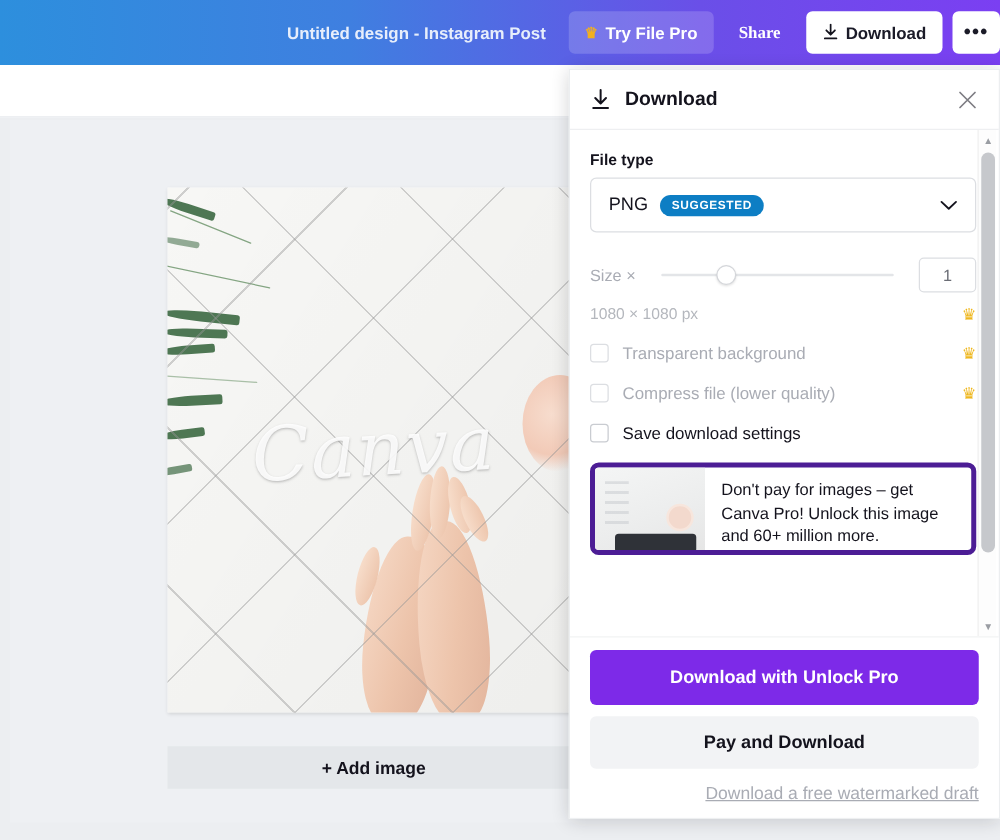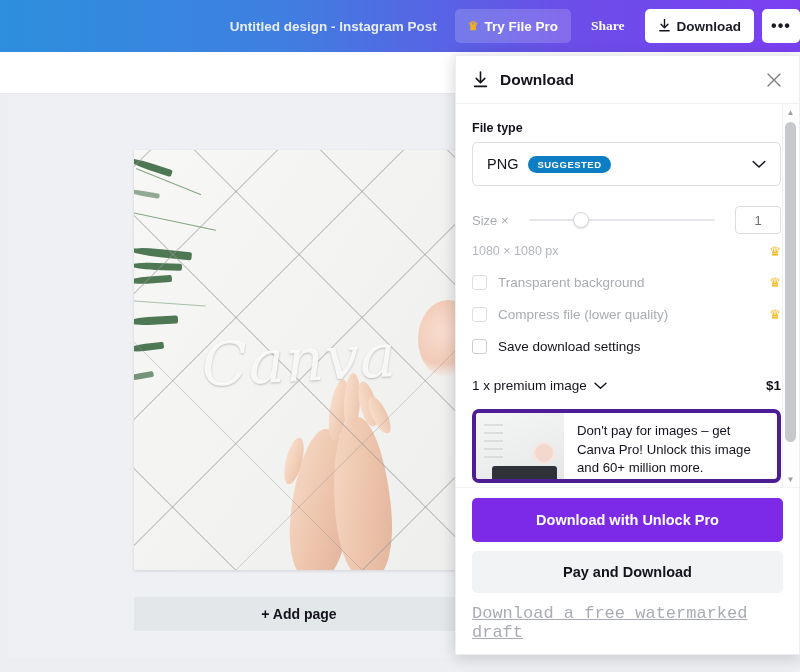--- a/index.html
+++ b/index.html
@@ -242,24 +242,23 @@
     width: 100%; height: 44px; border-radius: 5px; border: none;
     background: #7d2ae8; color: #ffffff; font-size: 14.5px; font-weight: 700;
     cursor: pointer; font-family: inherit;
   }
   .btn-pay {
     width: 100%; height: 42px; border-radius: 5px; border: none;
     background: #f2f3f5; color: #14131d; font-size: 14.5px; font-weight: 700;
     margin-top: 9px; cursor: pointer; font-family: inherit;
   }
   .free-link {
-    display: block; text-align: left; margin-top: 11px;
-    font-size: 17px; color: #a9acb4; text-decoration: underline;
+    display: block; text-align: right; margin-top: 11px;
+    font-size: 14px; color: #a9acb4; text-decoration: underline;
     cursor: pointer;
-    font-family: Liberation Mono, monospace;
   }
   .panel-bottom-edge {
     position: absolute; left: 0; right: 0; bottom: 0; height: 6px; background: #fff;
   }
 </style>
 </head>
 <body>
 
 <div id="app">
 
@@ -322,21 +321,21 @@
       <div class="finger" style="left:86px; top:18px; width:15px; height:40px; transform:rotate(-26deg);"></div>
       <div class="finger" style="left:0px;  top:60px; width:16px; height:48px; transform:rotate(14deg);"></div>
     </div>
 
     <div class="tile-lines"></div>
 
     <div class="canva-mark">Canva</div>
   </div>
 
   <div class="add-page">
-    <span>+ Add page</span>
+    <span>+ Add image</span>
   </div>
 
   <div class="panel">
 
     <div class="panel-head">
       <svg class="ph-icon" viewBox="0 0 17 18">
         <path d="M8.5 1 L8.5 11.4 M4.2 7.4 L8.5 11.8 L12.8 7.4" stroke="#14131d" stroke-width="1.6" fill="none" stroke-linecap="round" stroke-linejoin="round"></path>
         <path d="M2.6 15.4 L14.4 15.4" stroke="#14131d" stroke-width="1.6" stroke-linecap="round"></path>
       </svg>
       <div class="panel-title">Download</div>
@@ -381,27 +380,20 @@
         <span class="cbox"></span>
         <span class="check-label">Compress file (lower quality)</span>
         <span class="crown-gold">♛</span>
       </div>
 
       <div class="check-row on">
         <span class="cbox"></span>
         <span class="check-label">Save download settings</span>
       </div>
 
-      <div class="premium-row">
-        <span class="premium-text">1 x premium image</span>
-        <svg class="premium-chev" viewBox="0 0 13 8">
-          <path d="M1 1.3 L6.5 6.3 L12 1.3" stroke="#14131d" stroke-width="1.4" fill="none" stroke-linecap="round" stroke-linejoin="round"></path>
-        </svg>
-        <span class="premium-price">$1</span>
-      </div>
 
       <div class="promo">
         <div class="promo-thumb">
           <div class="pt-lines"></div>
           <div class="pt-cup"></div>
           <div class="pt-desk"></div>
         </div>
         <div class="promo-text">Don't pay for images – get Canva Pro! Unlock this image and 60+ million more.</div>
       </div>
 

